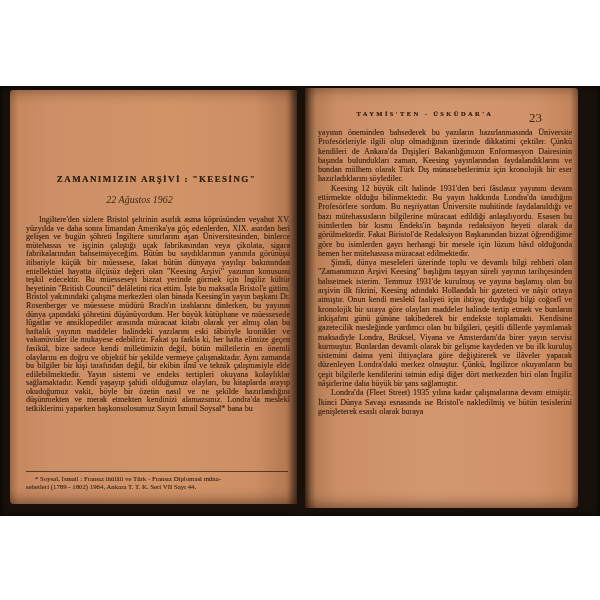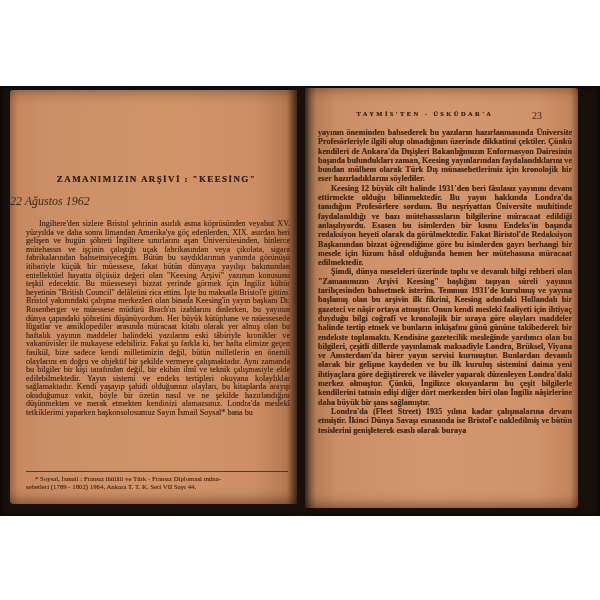--- a/index.html
+++ b/index.html
@@ -36,22 +36,22 @@
   
   .heading{
     margin:84px 10px 0 16px;
     text-align:center;
     font-size:9px;font-weight:700;letter-spacing:1.4px;
     color:#33200f;text-shadow:0 0 .5px rgba(51,32,15,.7);
     white-space:nowrap;
   }
   .dateline{
     margin:10px 28px 0 0;
-    text-align:left;font-style:italic;
-    font-size:12px;color:#3d2715;
+    text-align:center;font-style:italic;
+    font-size:10px;color:#3d2715;
   }
   .body-left{
     margin:11px 7px 0 16px;
     font-size:8.1px;line-height:8.6px;
     text-align:justify;text-indent:13px;
     color:#44291a;text-shadow:0 0 .5px rgba(68,41,26,.65);
     height:246px;overflow:hidden;
   }
   .footnote{
     position:absolute;left:16px;right:9px;bottom:13px;
@@ -66,31 +66,31 @@
     position:relative;margin:22px 6px 0 13px;height:10px;
   }
   .running-head{
     position:absolute;left:0;right:40px;text-align:center;
     font-size:6.5px;font-weight:700;letter-spacing:2.4px;
     color:#3a2312;text-shadow:0 0 .4px rgba(58,35,18,.7);
     white-space:nowrap;
   }
   .page-number{
     position:absolute;right:30px;top:0;
-    font-size:10px;color:#3a2312;
+    font-size:13px;color:#3a2312;
   }
   .body-right{
     margin:8px 6px 0 13px;
     height:372px;overflow:hidden;
   }
   .para{
     margin:0;
     font-size:8.1px;line-height:9.3px;
     text-align:justify;text-indent:13px;
-    color:#44291a;text-shadow:0 0 .5px rgba(68,41,26,.65);font-weight:bold;
+    color:#44291a;text-shadow:0 0 .5px rgba(68,41,26,.65);
   }
   .no-indent{text-indent:0;}
 </style>
 </head>
 <body>
 
 <div class="canvas">
   <div class="photo">
 
     <div class="page page-left">

